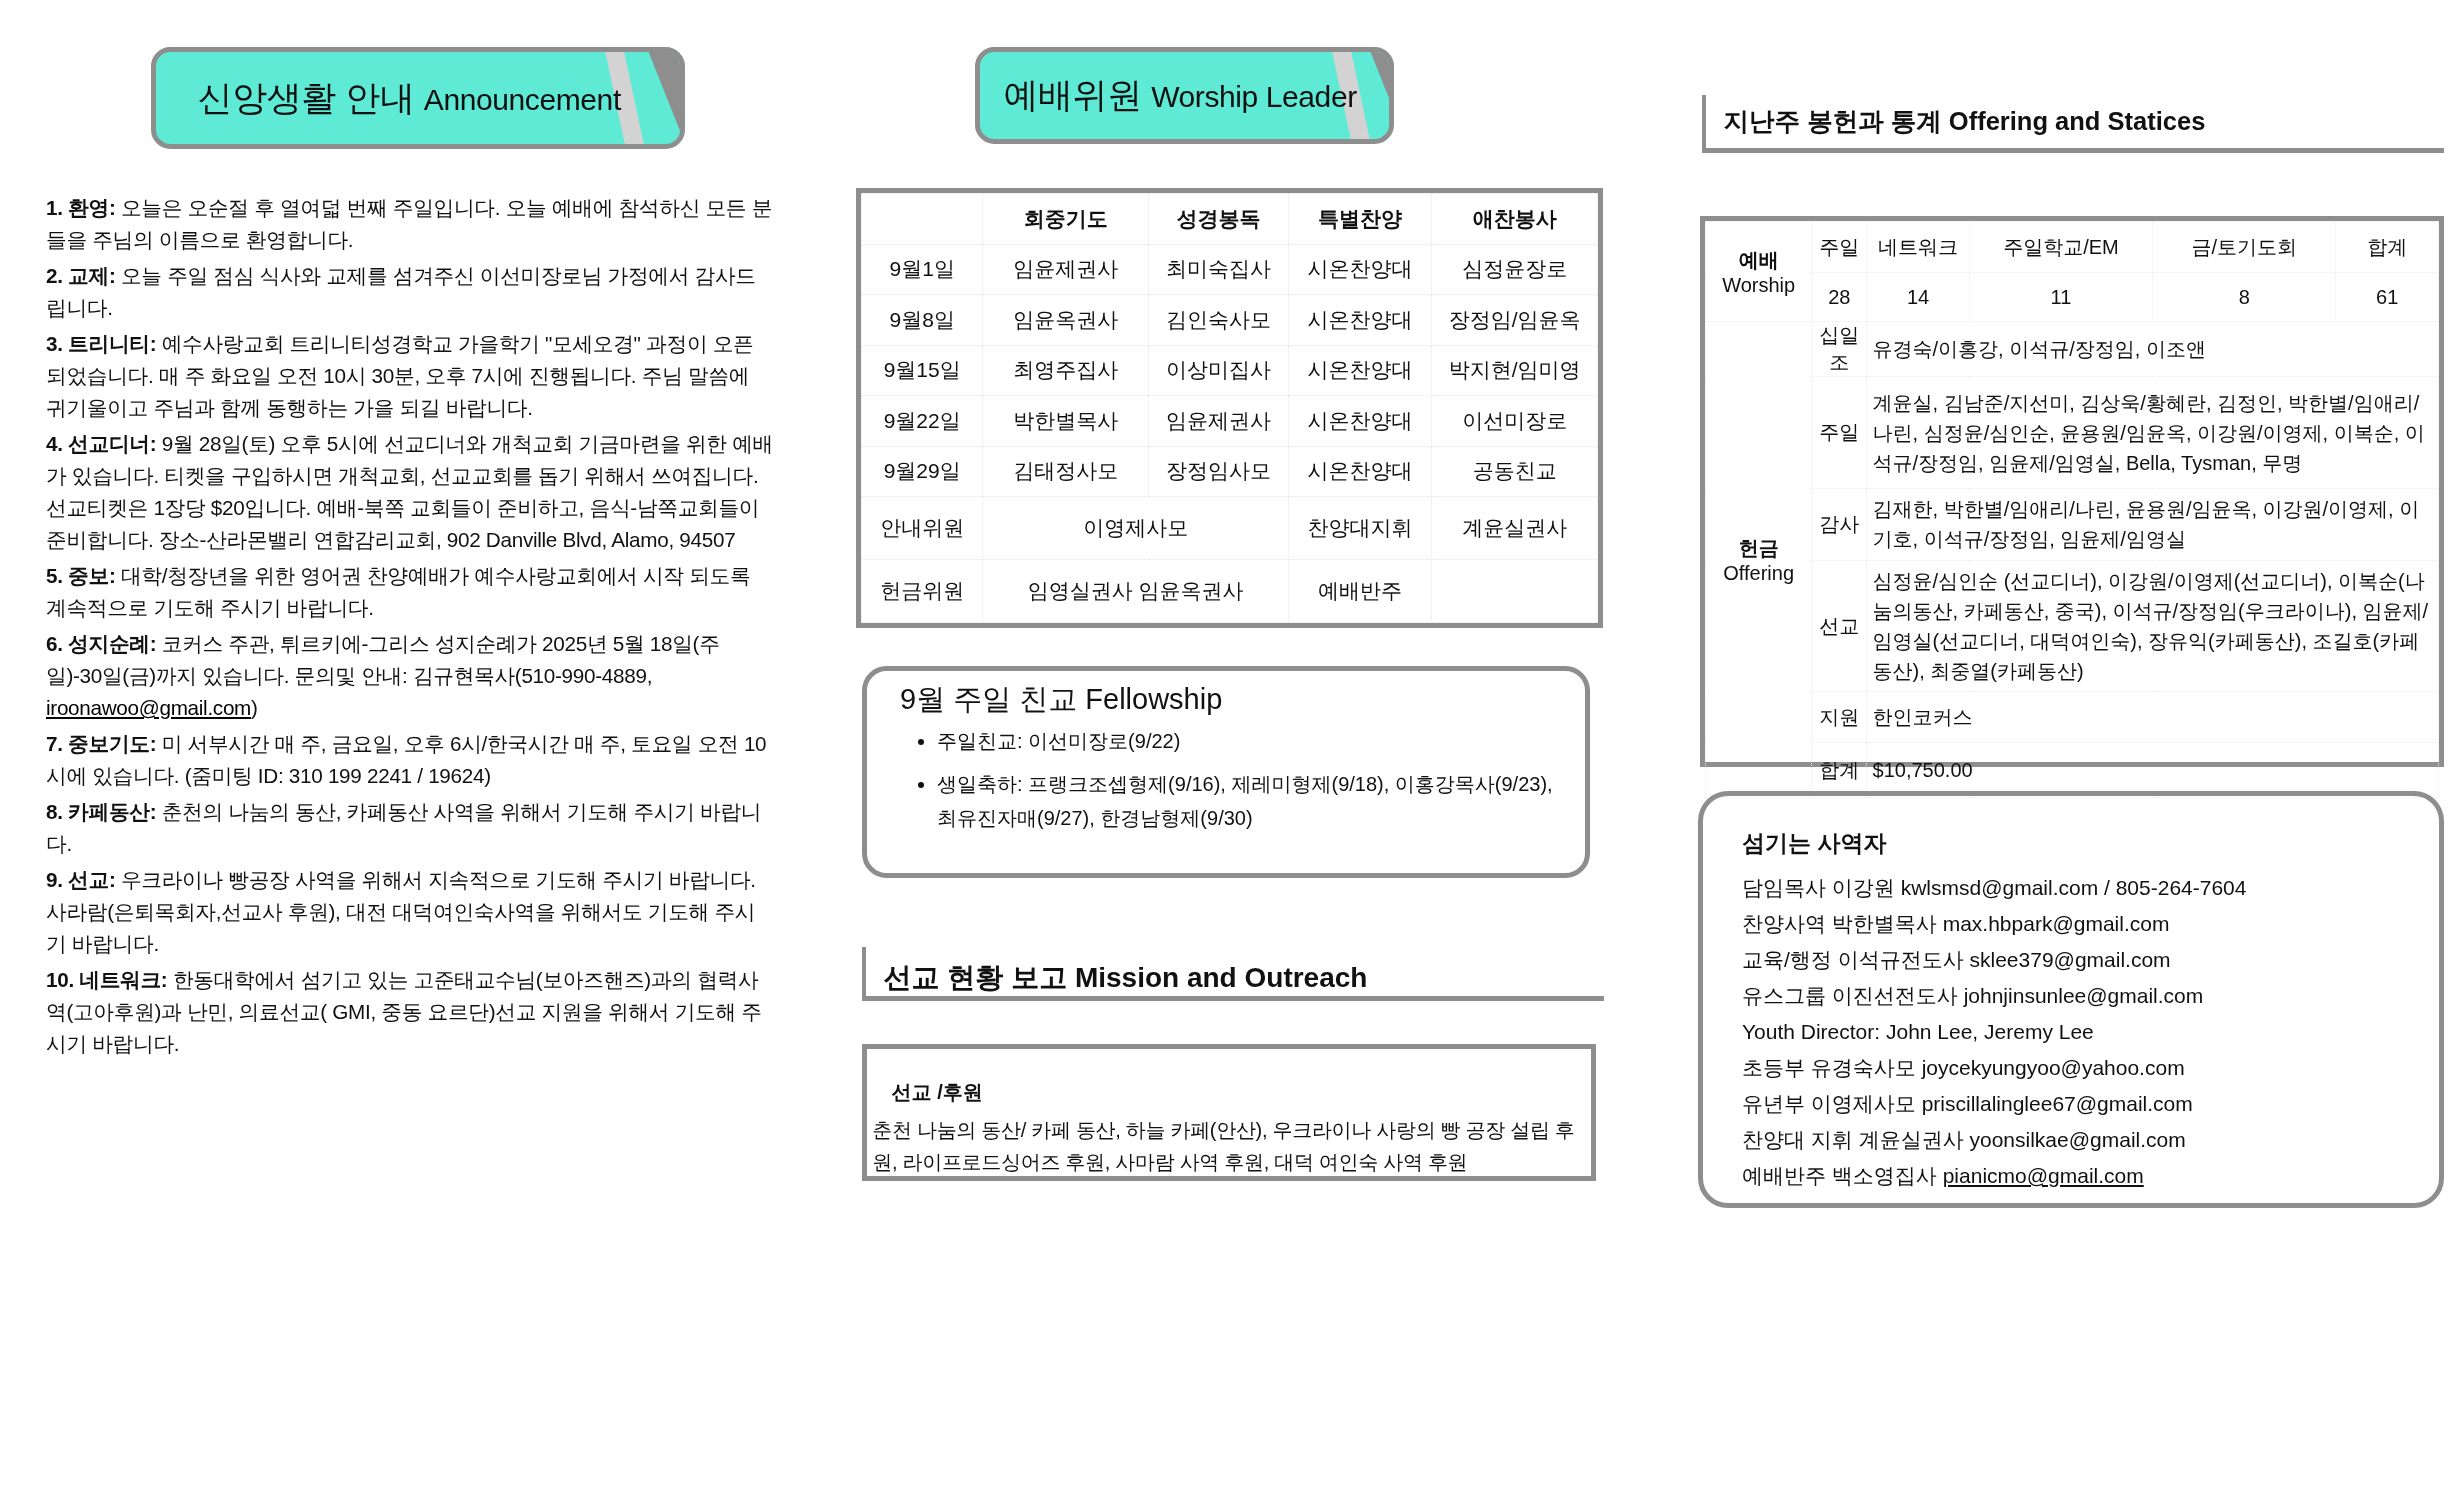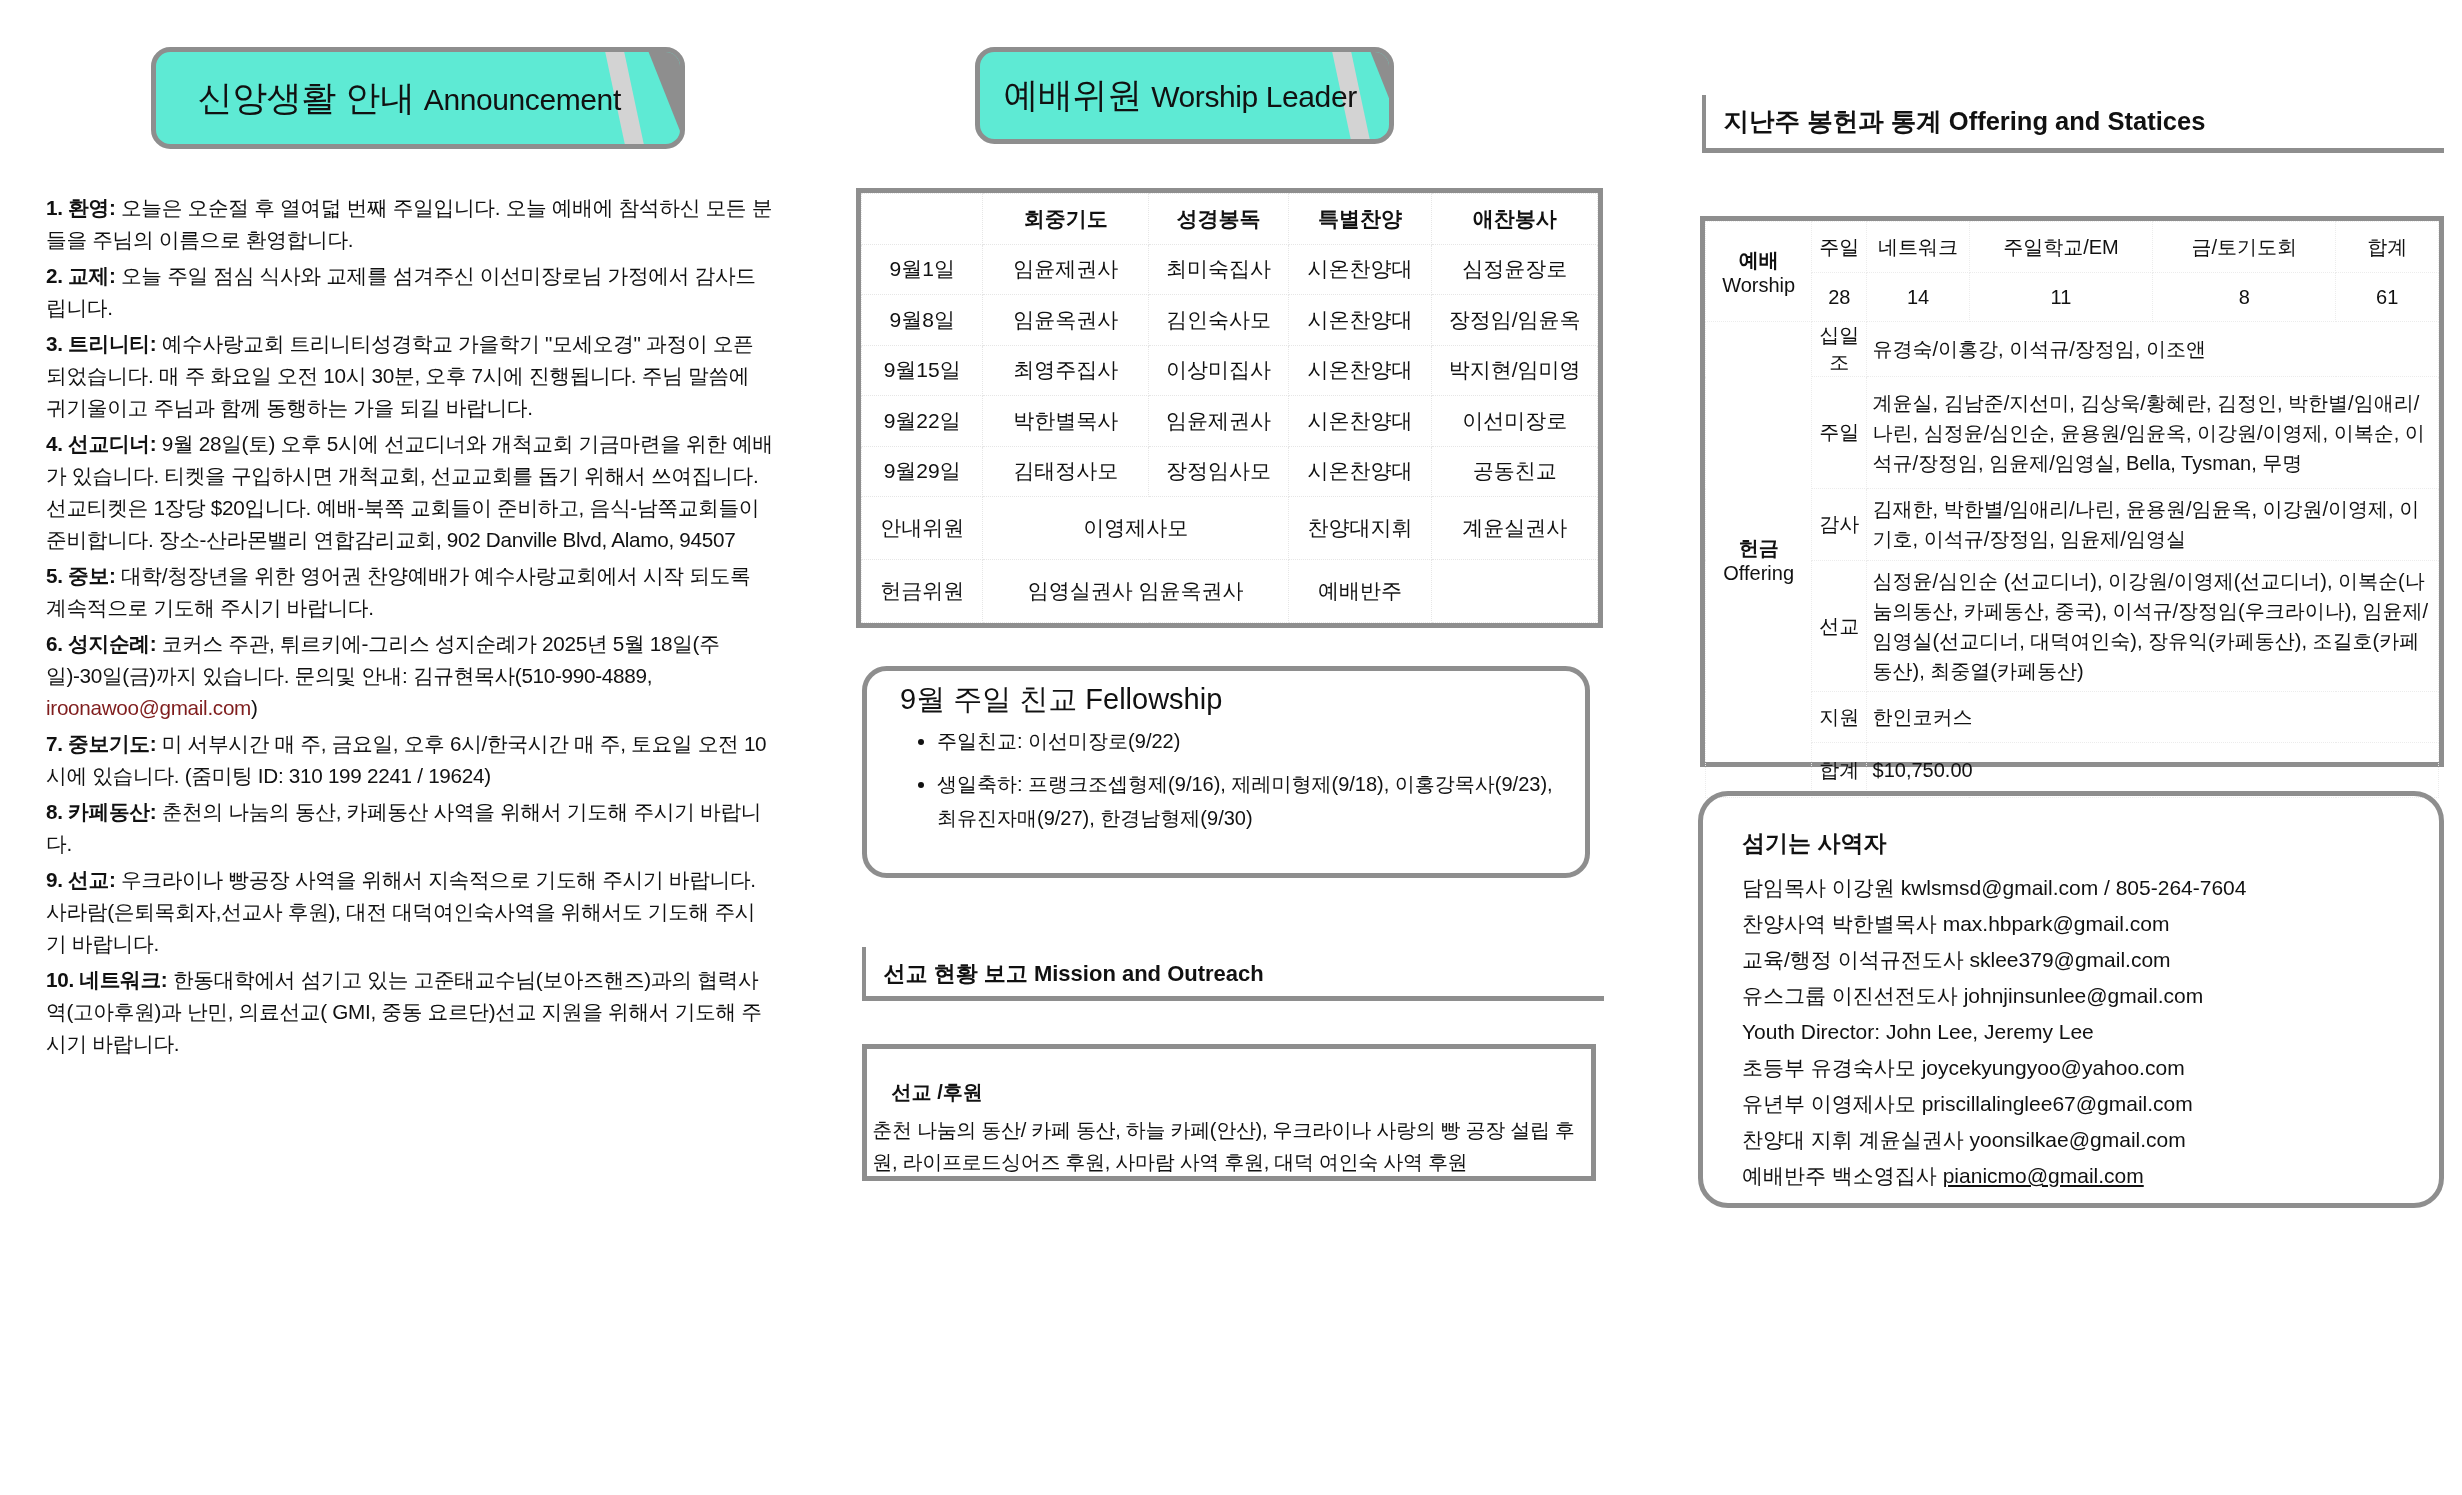--- a/index.html
+++ b/index.html
@@ -13,21 +13,21 @@
   .pill .pill-title { font-size:35px; letter-spacing:-0.4px; white-space:nowrap; position:relative; z-index:2; }
   .pill .pill-title .en { font-size:30px; }
   .pill .fold-light { position:absolute; top:-8.8px; width:19.3px; height:176px; background:#d3d3d3; transform:skewX(12deg); z-index:1; }
   .pill .fold-dark { position:absolute; top:-8.8px; width:0; height:0; z-index:1;
           border-left:35px solid transparent; border-top:88px solid #8e8e8e; }
 
   
   #announce { left:42px; top:188px; width:735px; font-size:20.7px; line-height:32px; letter-spacing:-0.3px; }
   #announce p { margin:4px; }
   #announce b { font-weight:bold; }
-  #announce a { color:#7f1d1d; }
+  #announce a { color:#000000; text-decoration:underline; }
 
   
   #leader-table { left:856px; top:188px; width:747px; height:440px; border:5.3px solid #8e8e8e; box-sizing:border-box;
                   border-collapse:collapse; font-size:21px; }
   #leader-table table { width:100%; height:100%; border-collapse:collapse; table-layout:fixed; }
   #leader-table td, #leader-table th { text-align:center; border:0.9px dotted #e6e6e6; padding:0 3.5px; white-space:nowrap; }
   #leader-table th { font-weight:bold; }
 
   
   #fellowship { left:862px; top:666px; width:728px; height:212px; border:5.3px solid #8e8e8e; border-radius:24.6px; box-sizing:border-box; }
@@ -163,21 +163,21 @@
 
 <div id="fellowship" class="abs">
   <div class="f-title">9월 주일 친교 Fellowship</div>
   <ul>
     <li>주일친교: 이선미장로(9/22)</li>
     <li>생일축하: 프랭크조셉형제(9/16), 제레미형제(9/18), 이홍강목사(9/23), 최유진자매(9/27), 한경남형제(9/30)</li>
   </ul>
 </div>
 
 <div class="sec-head" style="left:862px;top:947px;width:742px;height:54px;">
-  <span style="top:12.3px;font-size:22px;">선교 현황 보고 Mission and Outreach</span>
+  <span style="top:12.3px;font-size:28px;">선교 현황 보고 Mission and Outreach</span>
 </div>
 
 <div id="support" class="abs">
   <div class="s-title">선교 /후원</div>
   <div class="s-body">춘천 나눔의 동산/ 카페 동산,  하늘 카페(안산), 우크라이나 사랑의 빵 공장  설립 후원, 라이프로드싱어즈 후원,  사마람 사역 후원,  대덕 여인숙 사역 후원</div>
 </div>
 
 <div class="sec-head" style="left:1702px;top:95px;width:742px;height:58px;">
   <span style="top:8.8px;font-size:25.5px;">지난주 봉헌과 통계 Offering and Statices</span>
 </div>

